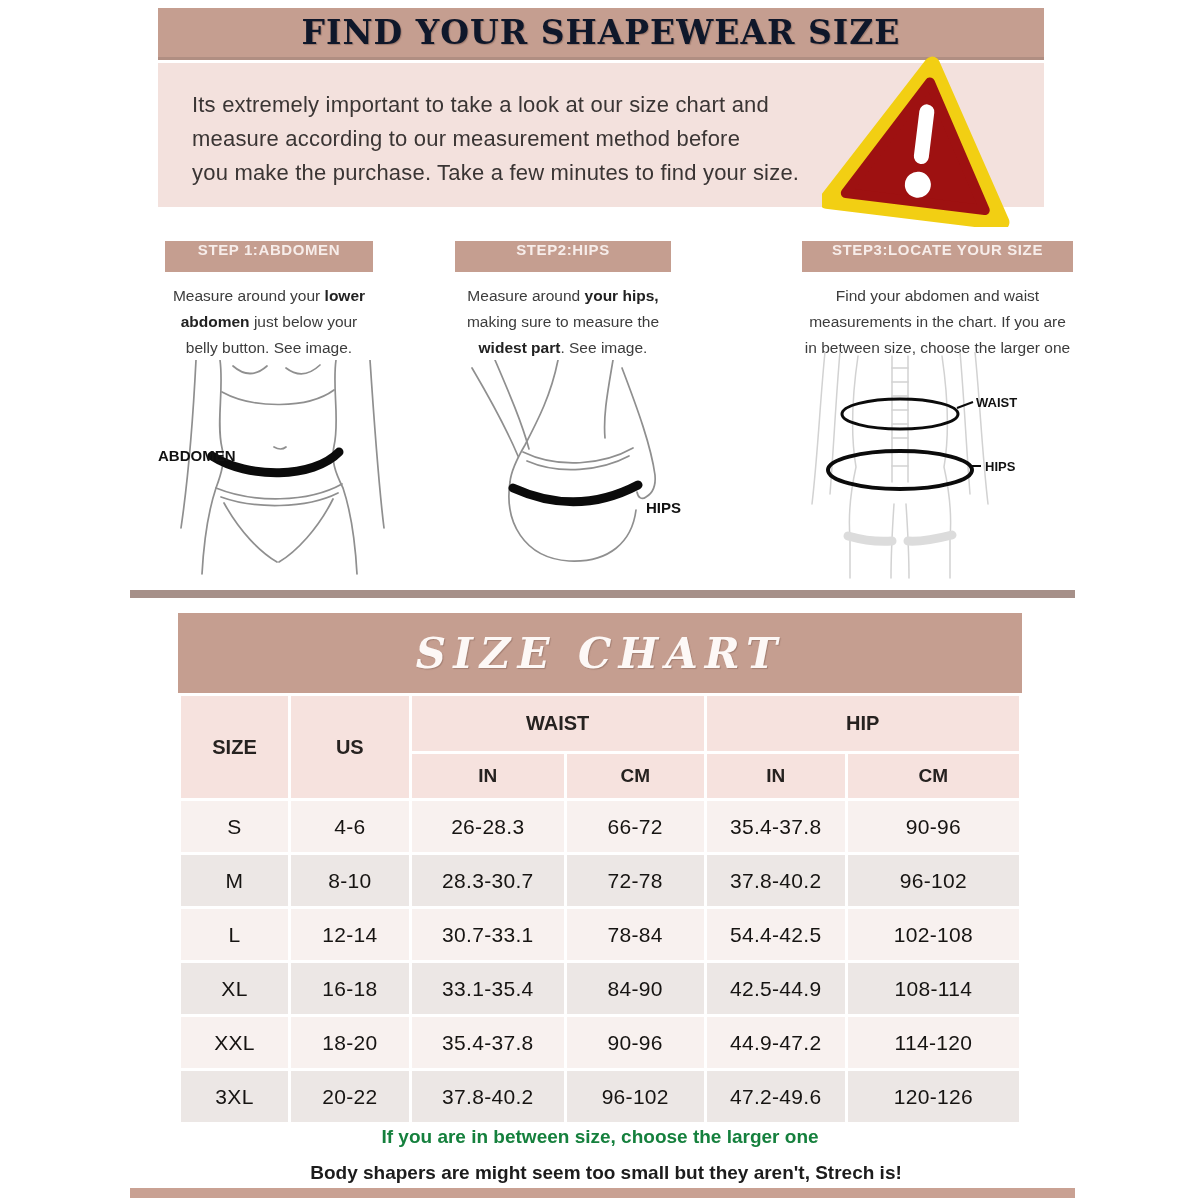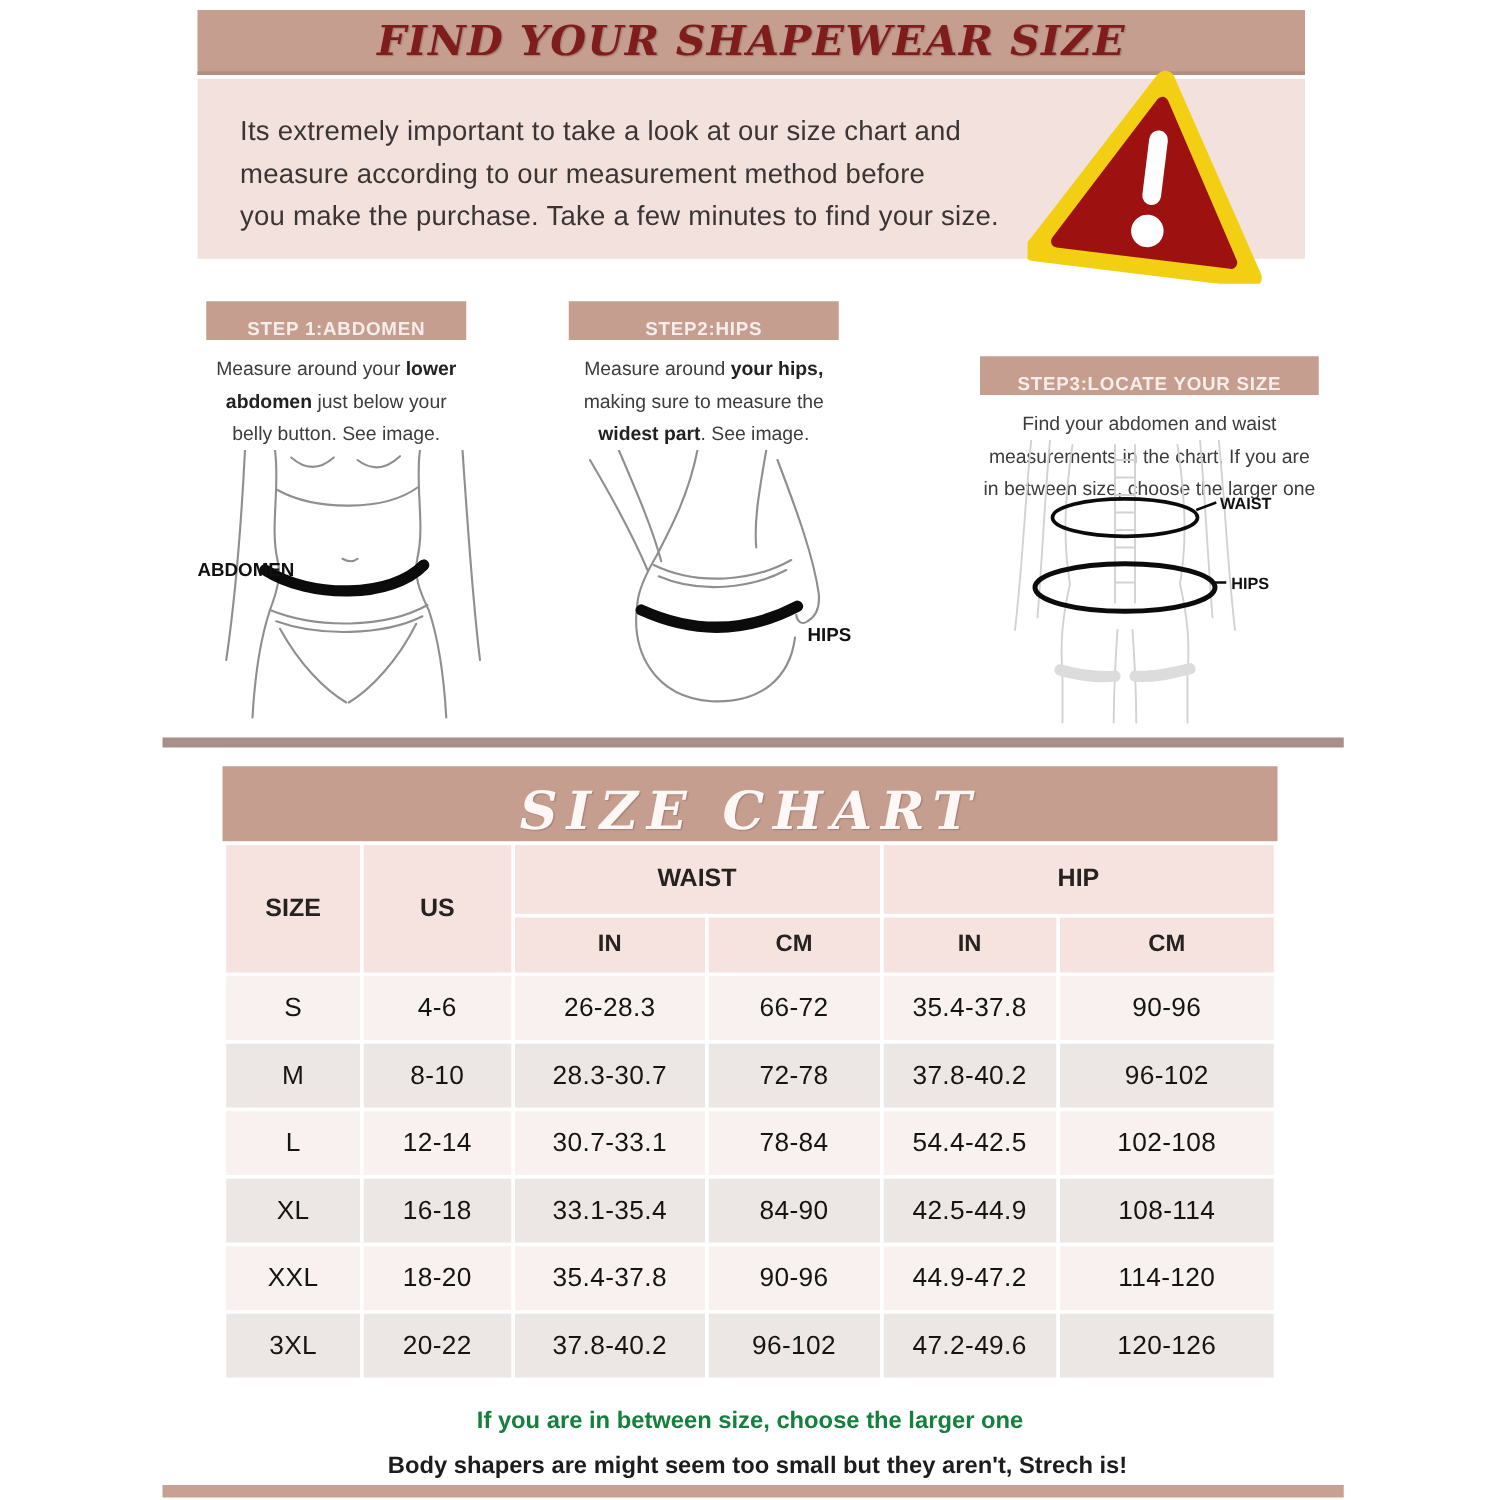--- a/index.html
+++ b/index.html
@@ -6,63 +6,63 @@
   body { width:1200px; height:1200px; background:#fff; font-family:"Liberation Sans", sans-serif; }
   #page { position:relative; width:1200px; height:1200px; background:#fff; overflow:hidden; }
 
   
   .title-bar{
     position:absolute; left:158px; top:8px; width:886px; height:52px;
     background:#c59e90; border-bottom:3px solid #b08e82;
     display:flex; align-items:center; justify-content:center;
   }
   .title-bar h1{
-    font-family:"DejaVu Serif", serif; font-style:italic; font-weight:bold;
-    font-size:33px; color:#7f1d1d; letter-spacing:1px;
+    font-family:"DejaVu Serif", serif; font-weight:bold;
+    font-size:33px; color:#0f172a; letter-spacing:1px;
     text-shadow:1px 1px 1px rgba(90,60,50,.35);
   }
   .intro-box{
     position:absolute; left:158px; top:63px; width:886px; height:144px;
     background:#f3e1dd; padding:25px 0 0 34px;
   }
   .intro-box .line{
     font-size:22px; color:#3a3534; line-height:34px; letter-spacing:.2px;
   }
   .warning-wrap{ position:absolute; left:822px; top:52px; width:200px; height:175px; }
 
   
   .step{ position:absolute; top:241px; }
   .step-header{
-    height:31px; background:#c59e90; display:flex; align-items:flex-end; justify-content:center;
+    height:31px; background:#c59e90; display:flex; align-items:flex-start; justify-content:center;
   }
   .step-header span{
     color:#f6ecе9; color:#f7edea; font-weight:bold; font-size:15px; letter-spacing:.6px;
   }
   .step-desc{
     margin-top:11px; text-align:center; font-size:15.5px; line-height:26px; color:#3c3c3c;
   }
   .step-desc b{ color:#222; }
   #step1{ left:165px; width:208px; }
   #step2{ left:455px; width:216px; }
-  #step3{ left:784px; width:271px;margin-top:44px; }
+  #step3{ left:802px; width:271px; }
   .fig{ position:absolute; }
   #fig1{ left:158px; top:360px; }
   #fig2{ left:462px; top:360px; }
   #fig3{ left:780px; top:352px; }
   .fig text{ font-family:"Liberation Sans", sans-serif; font-weight:bold; fill:#111; }
 
   
   .divider{ position:absolute; left:130px; width:945px; height:8px; background:#a69089; }
   #divider-top{ top:590px; }
   #bar-bottom{ top:1188px; height:10px; background:#c9a193; }
 
   
   .chart-block{ position:absolute; left:178px; top:613px; width:844px; }
   .chart-title{
-    height:60px; background:#c59e90; display:flex; align-items:flex-end; justify-content:center;
+    height:80px; background:#c59e90; display:flex; align-items:center; justify-content:center;
   }
   .chart-title h2{
     font-family:"DejaVu Serif", serif; font-style:italic; font-weight:bold;
     font-size:42px; color:#fdf8f6; letter-spacing:7px;
     text-shadow:1px 1px 1px rgba(90,60,50,.3);
   }
   table.sc{ width:100%; border-collapse:separate; border-spacing:3px; }
   table.sc th{
     background:#f6e2de; color:#262220; font-weight:bold; font-size:20px;
     text-align:center; vertical-align:middle;

